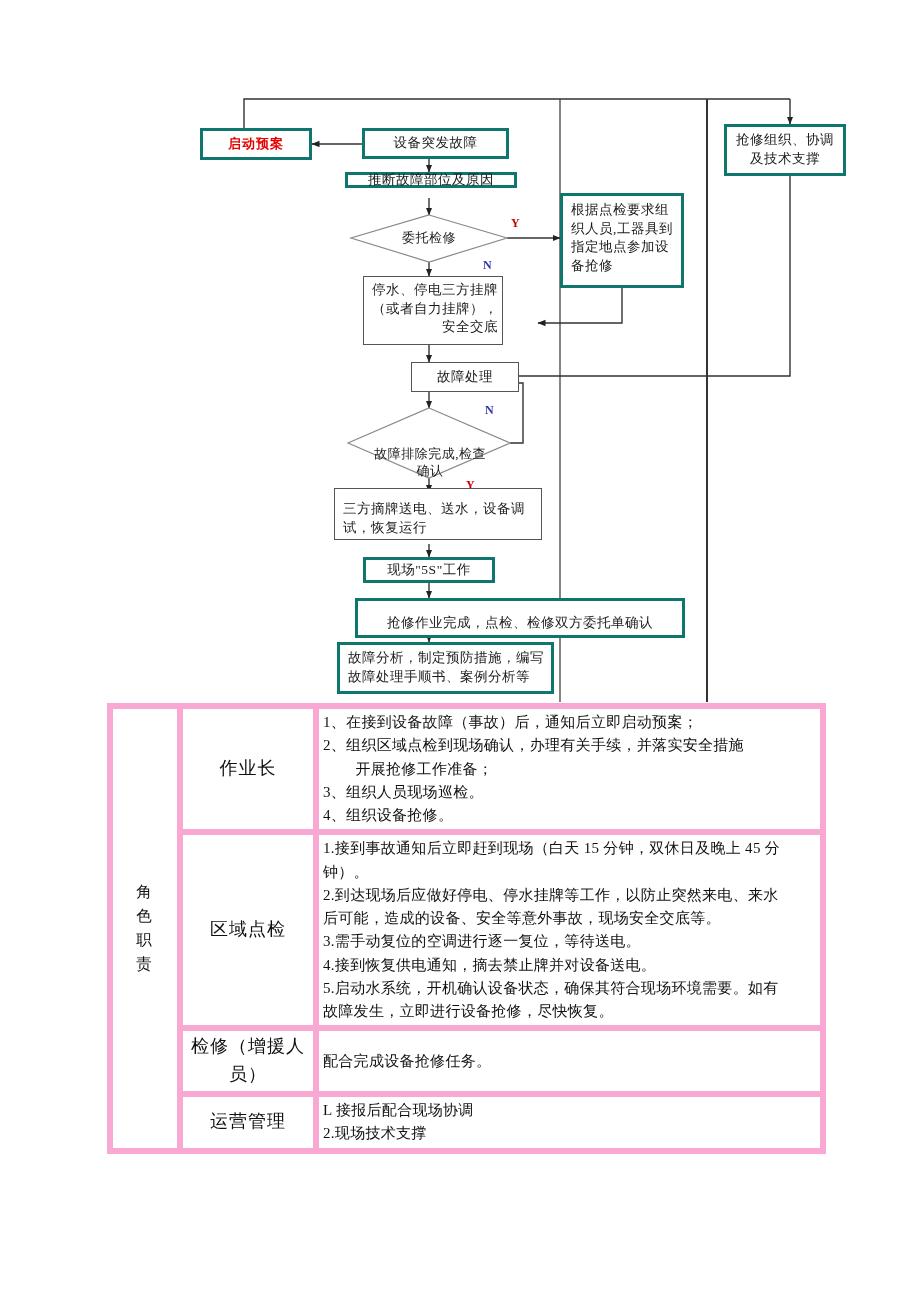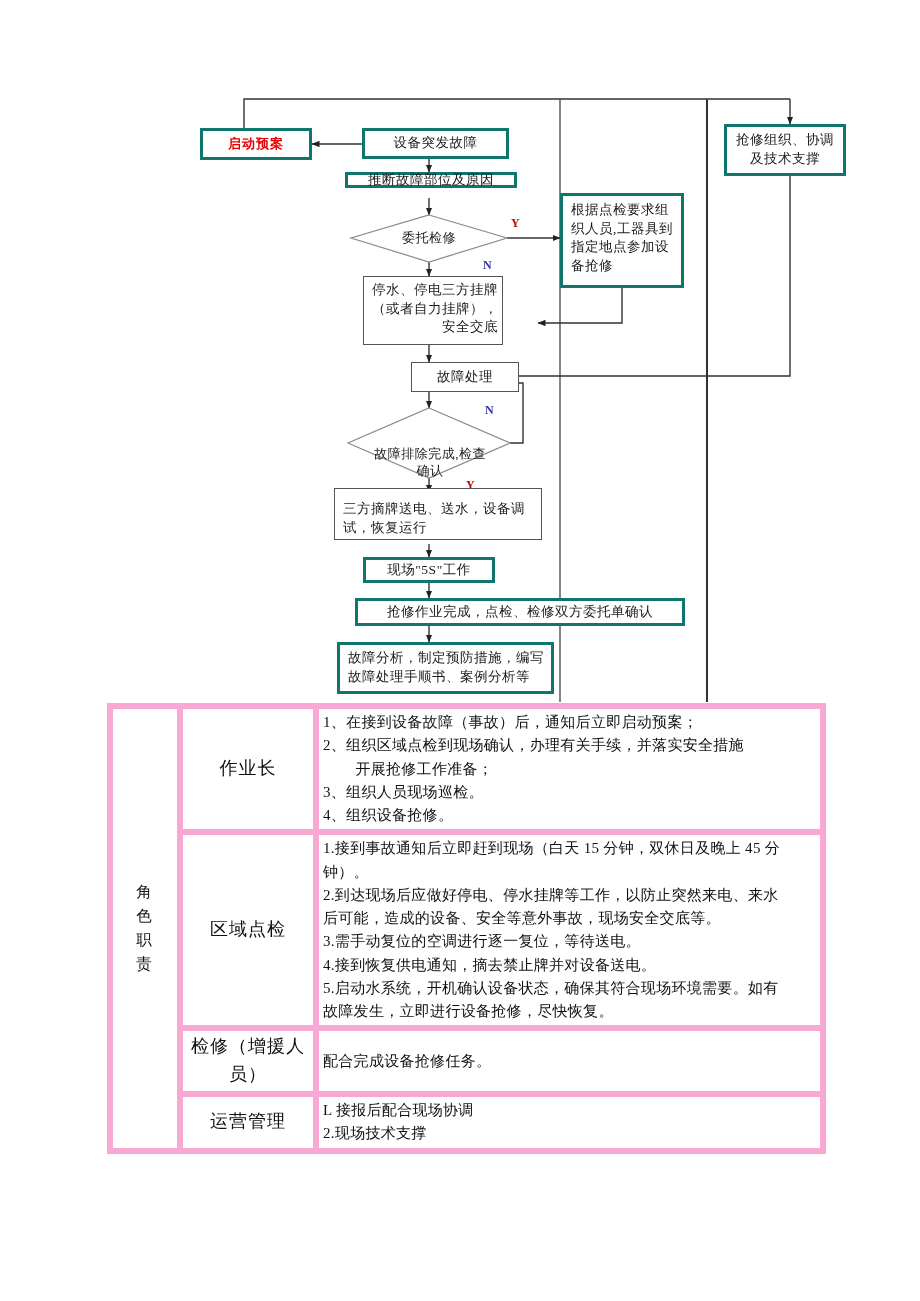--- a/index.html
+++ b/index.html
@@ -222,21 +222,21 @@
   <div class="branch-mark mark-y" style="left:466px; top:478px;">Y</div>
 
   <div class="node thick left-align" style="left:334px; top:488px; width:208px; height:52px; align-items:center; padding-top:12px;">
     <span>三方摘牌送电、送水，设备调试，恢复运行</span>
   </div>
 
   <div class="node" style="left:363px; top:557px; width:132px; height:26px;">
     <span>现场"5S"工作</span>
   </div>
 
-  <div class="node" style="left:355px; top:598px; width:330px; height:28px;">
+  <div class="node" style="left:355px; top:598px; width:330px; height:40px;align-items:flex-end;">
     <span>抢修作业完成，点检、检修双方委托单确认</span>
   </div>
 
   <div class="node left-align" style="left:337px; top:642px; width:217px; height:52px; align-items:flex-start; padding-top:4px;">
     <span>故障分析，制定预防措施，编写故障处理手顺书、案例分析等</span>
   </div>
 
 </div>
 
 <table id="role-table">

